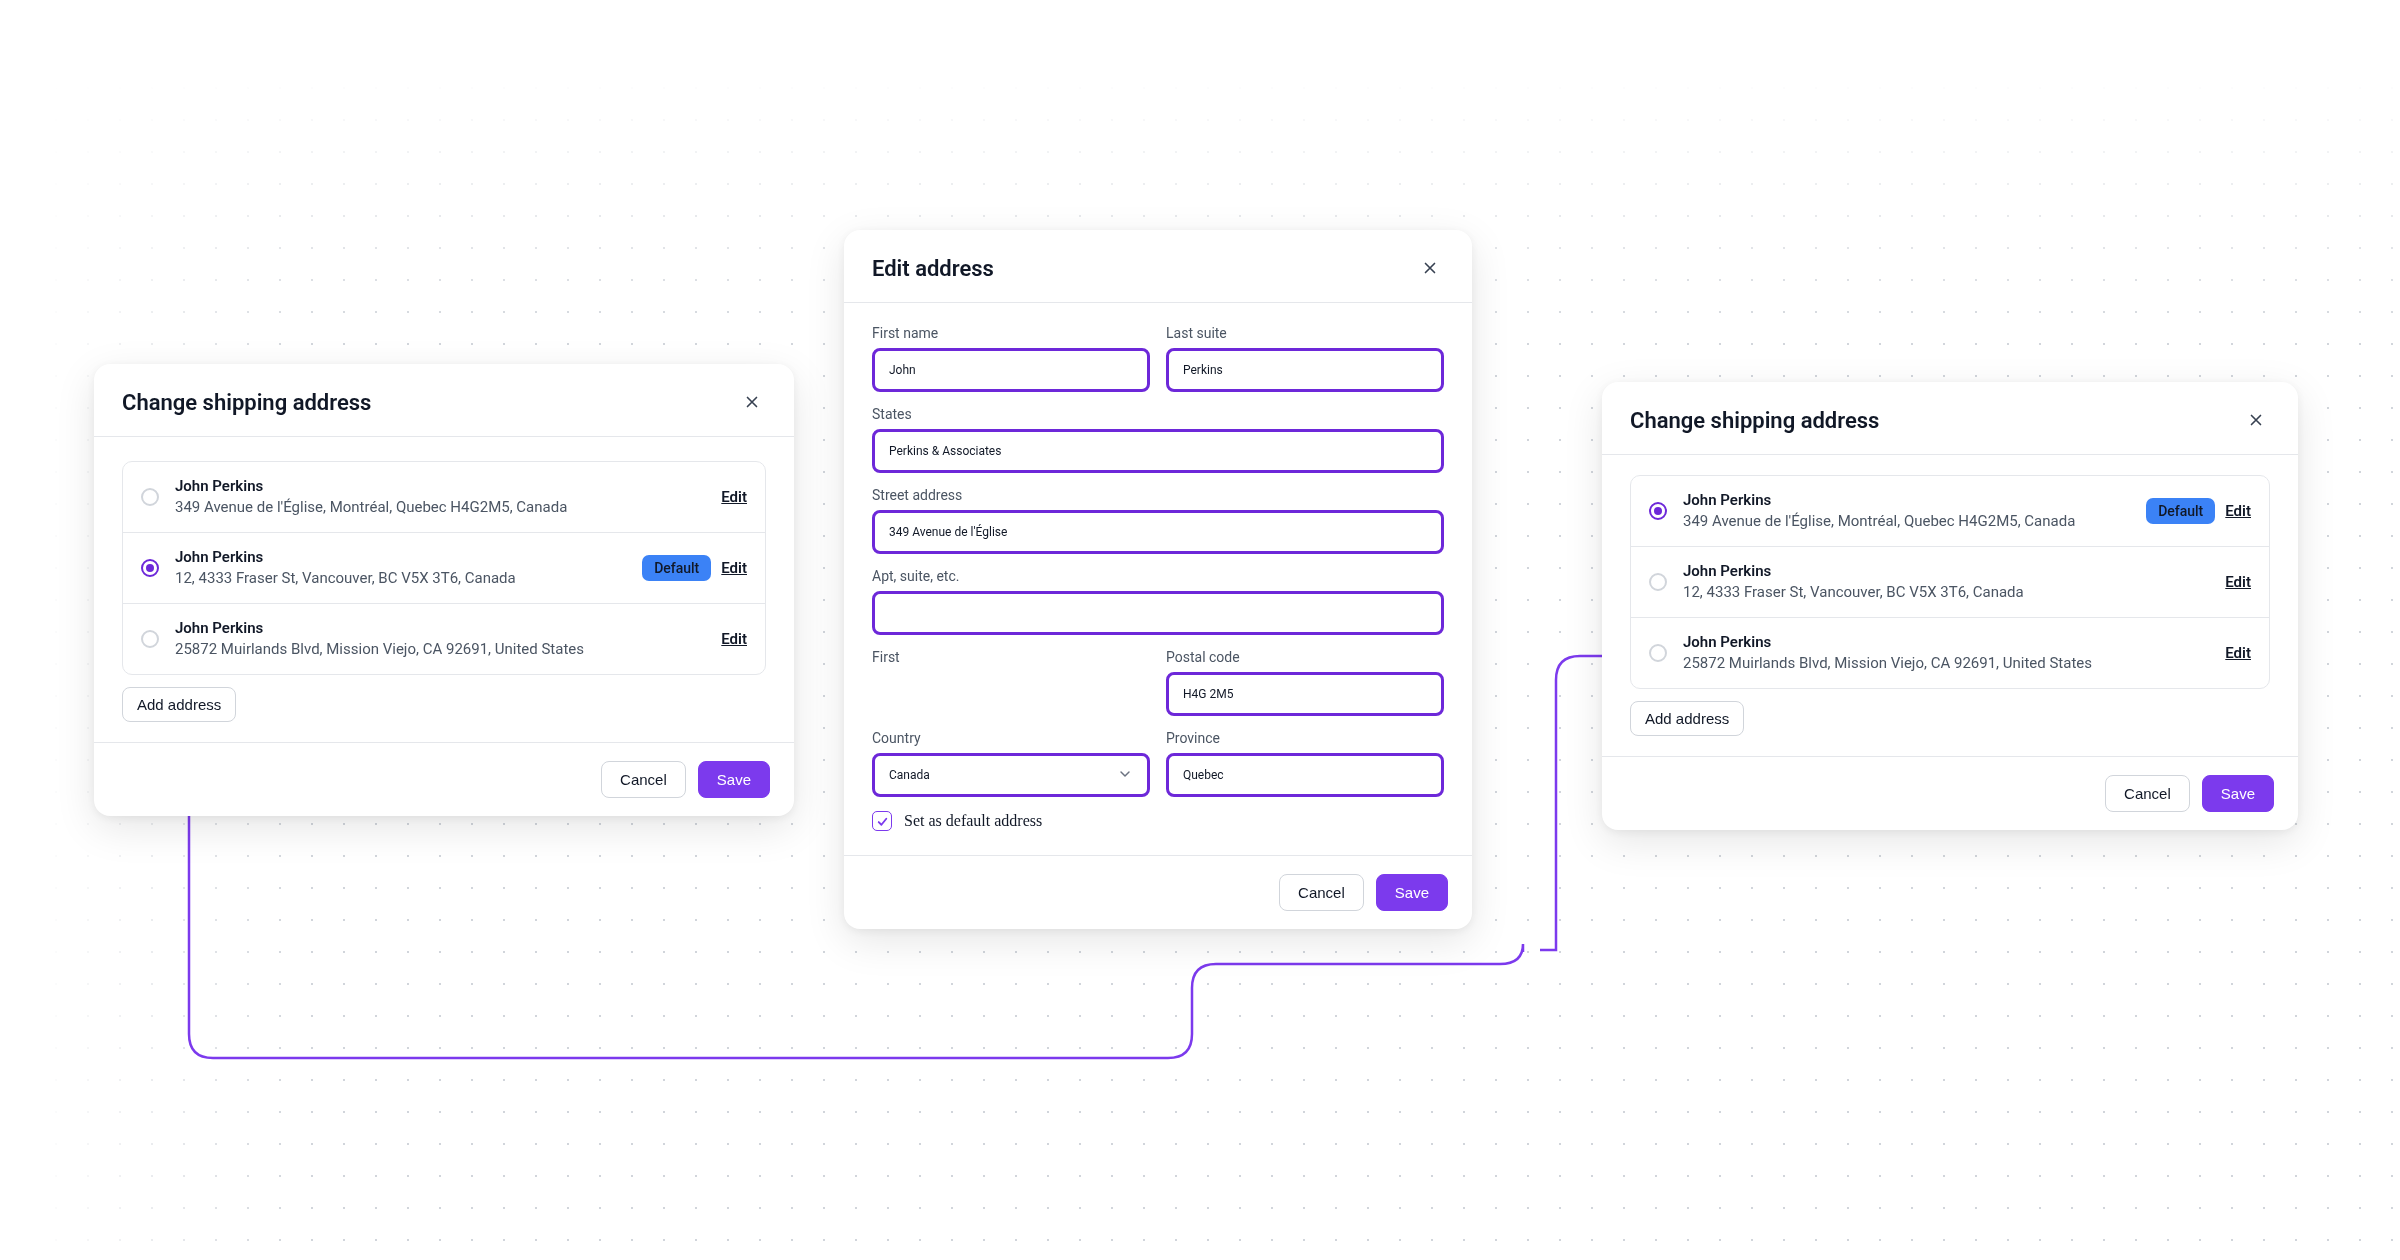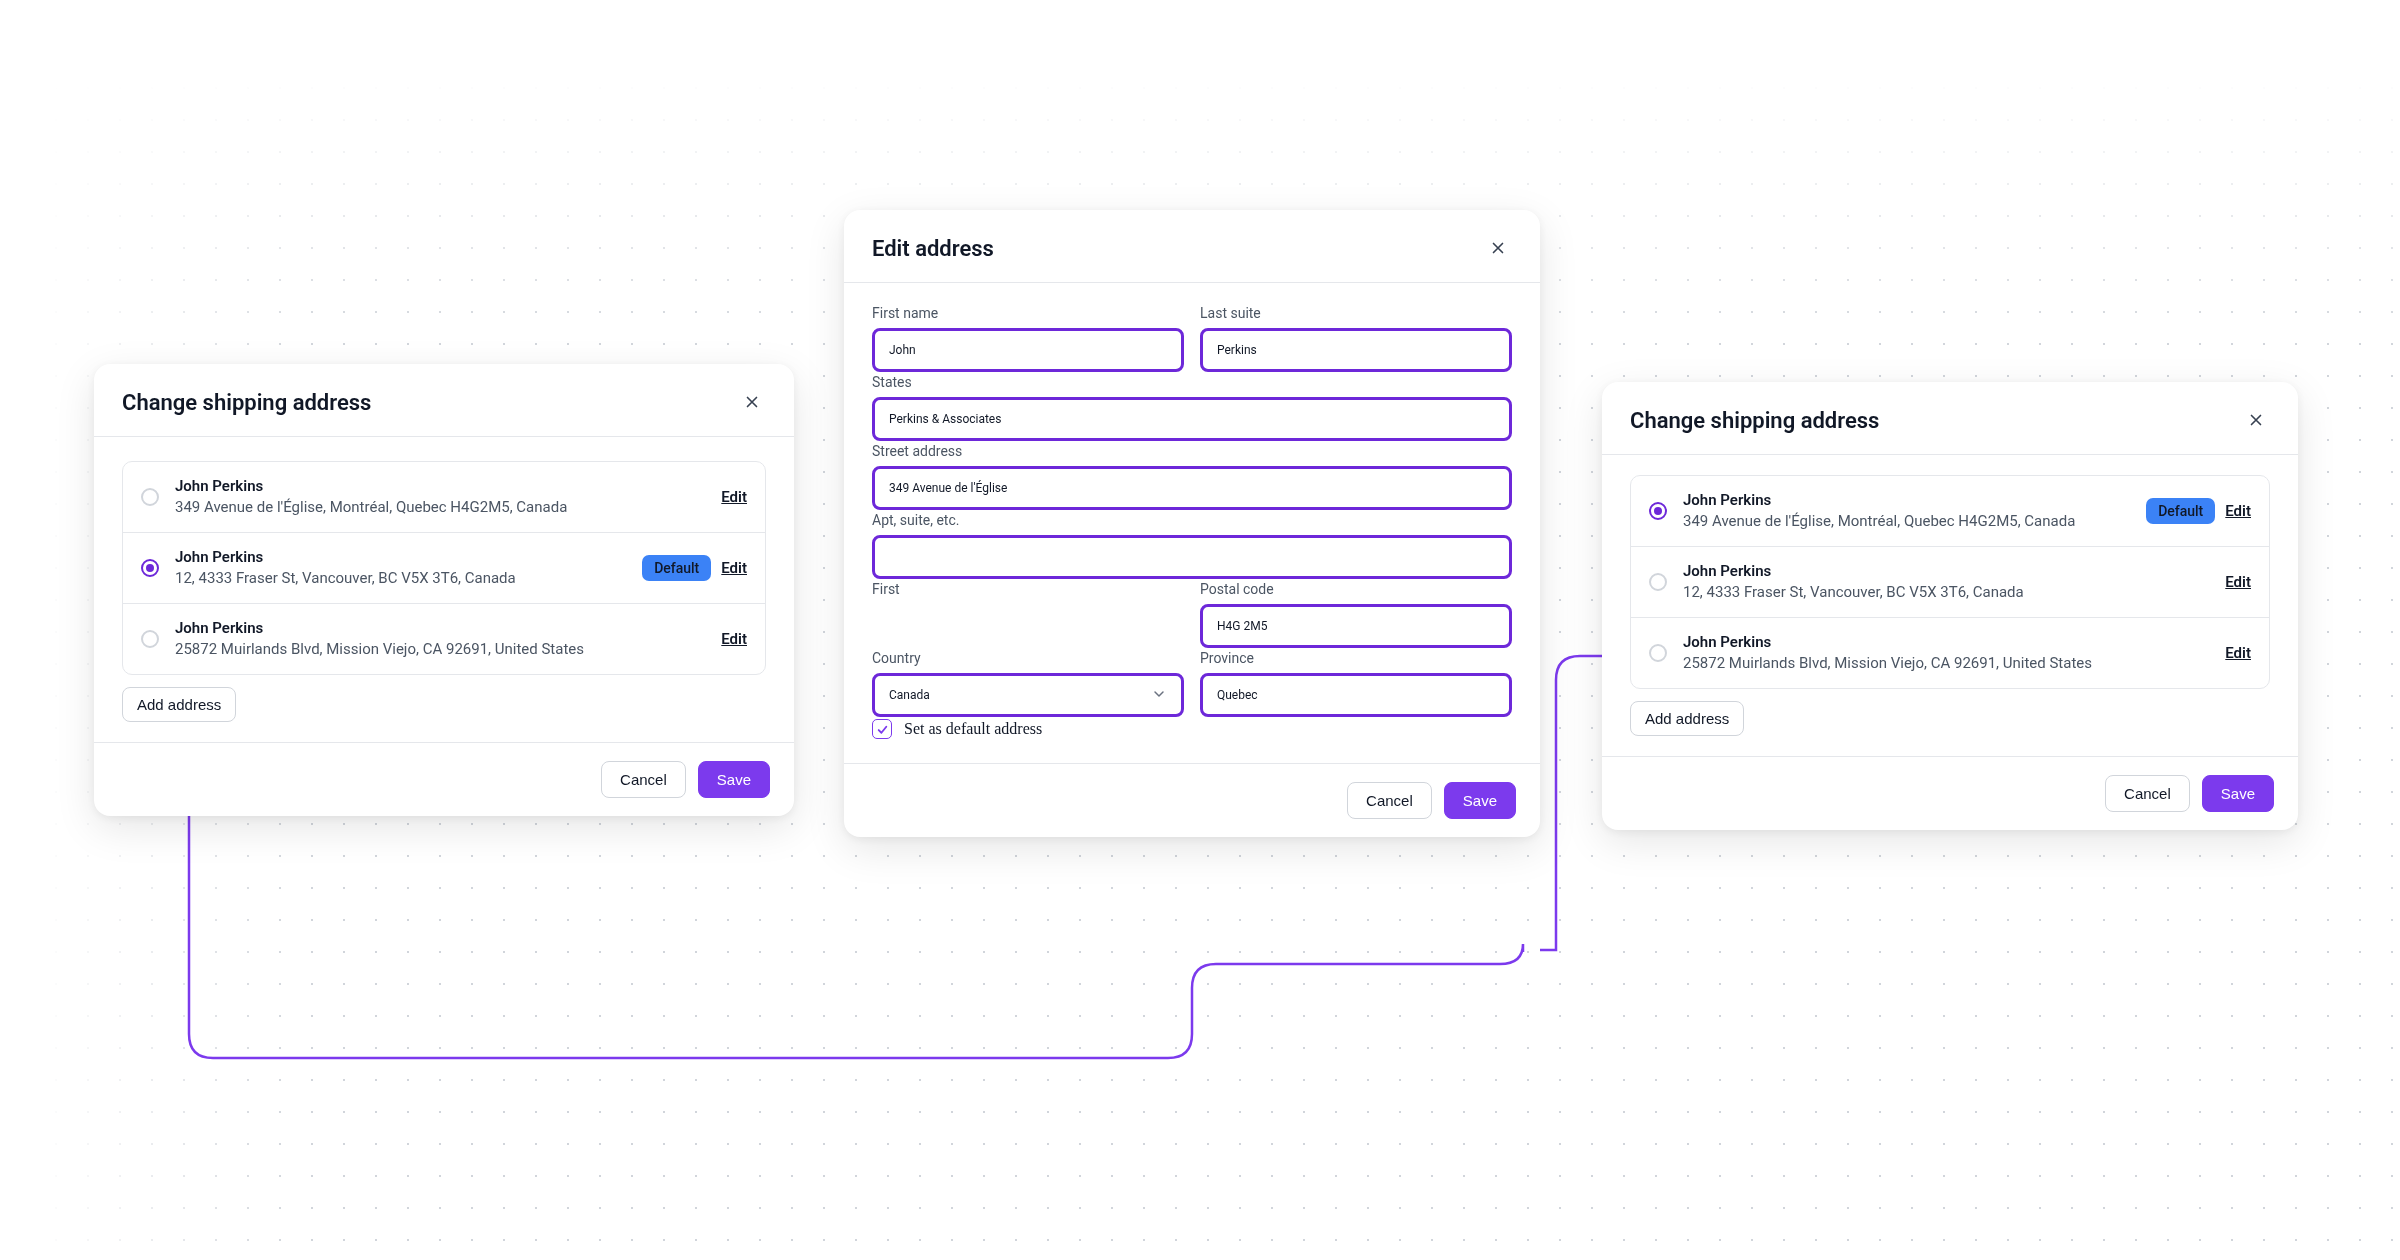--- a/index.html
+++ b/index.html
@@ -139,21 +139,21 @@
     color: #111827;
   }
   .btn-primary {
     background: #7c3aed;
     border: 1px solid #7c3aed;
     color: #fff;
   }
 
   
   .form-body { padding: 22px 28px 24px 28px; }
-  .form-row { display:flex; gap: 16px; margin-bottom: 2px; }
+  .form-row { display:flex; gap: 16px; margin-bottom: 14px; }
   .form-field { flex: 1; display:flex; flex-direction:column; gap:7px; }
   .form-label { font-size: 14px; color:#4b5563; }
   .text-input, .select-input {
     width: 100%;
     height: 44px;
     border: 3px solid #6d28d9;
     border-radius: 8px;
     padding: 0 14px;
     font-size: 12px;
     color:#111827;
@@ -172,21 +172,21 @@
   }
   .checkbox svg{ width:13px;height:13px; }
   .check-label{ font-size:16px; color:#111827;font-family:Liberation Serif, serif; }
 
   
   .connector { position:absolute; stroke:#7c3aed; fill:none; stroke-width:2.5; }
   .dot-end { fill:#7c3aed; }
 
   
   #modal-left   { left:  94px; top: 364px; width: 700px; }
-  #modal-center { left: 844px; top: 210px; width: 696px; }
+  #modal-center { left: 844px; top: 230px; width: 628px; }
   #modal-right  { left:1602px; top: 382px; width: 696px; }
 
   
   #modal-right .address-list { padding: 20px 28px 20px 28px; }
 </style>
 </head>
 <body>
 
 <div class="dotgrid"></div>
 <div class="fade-top"></div>

